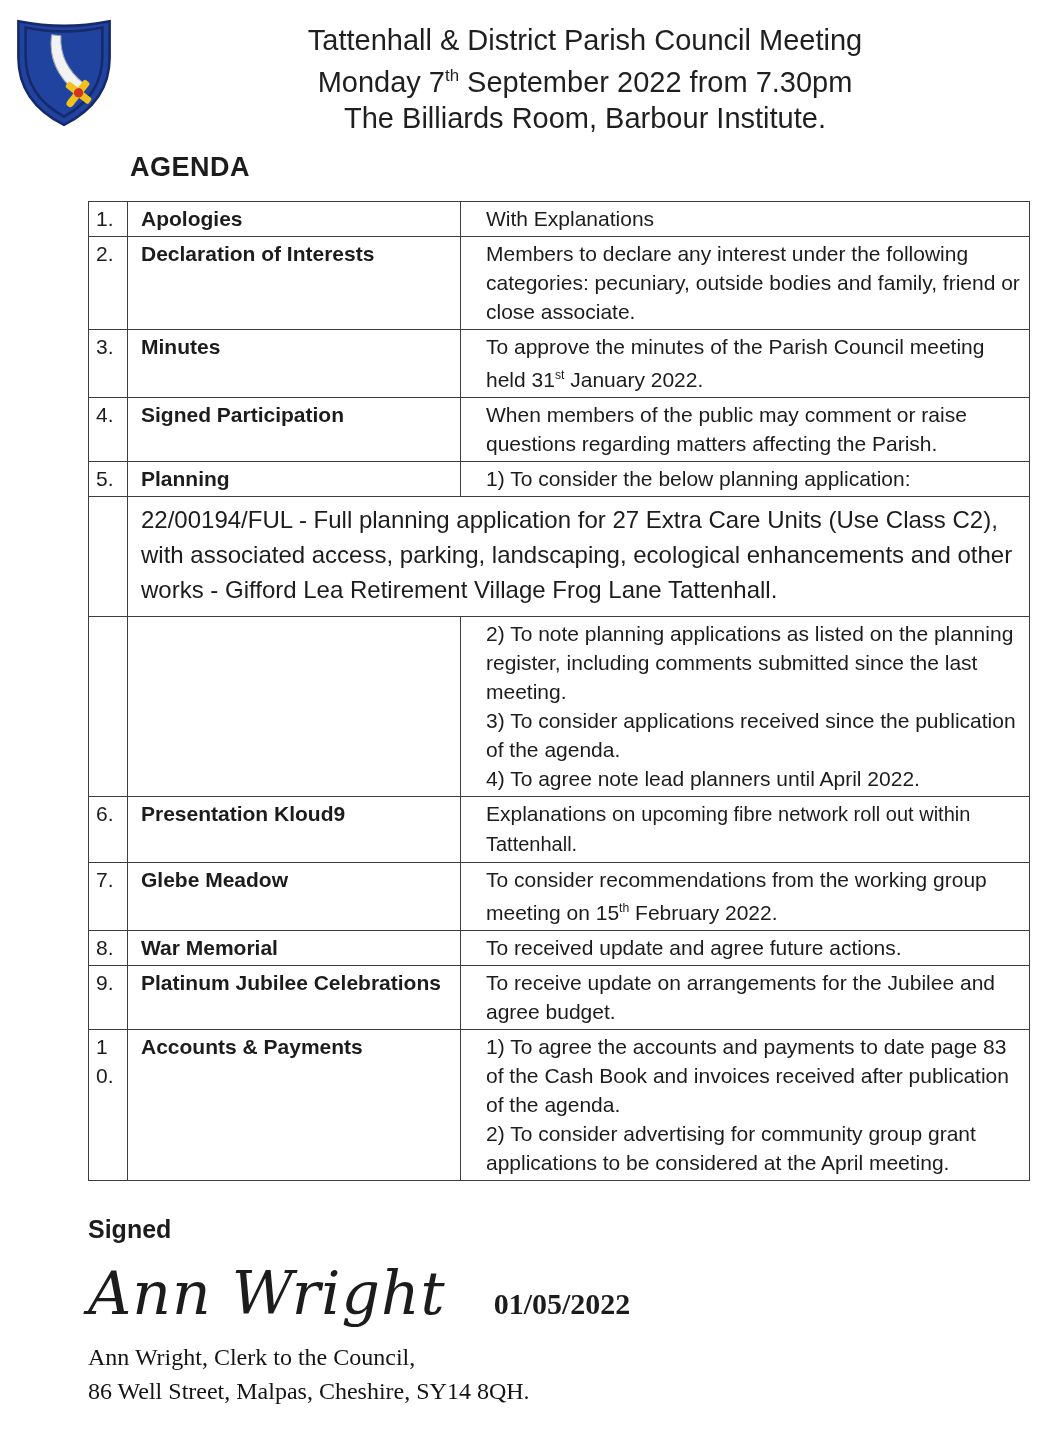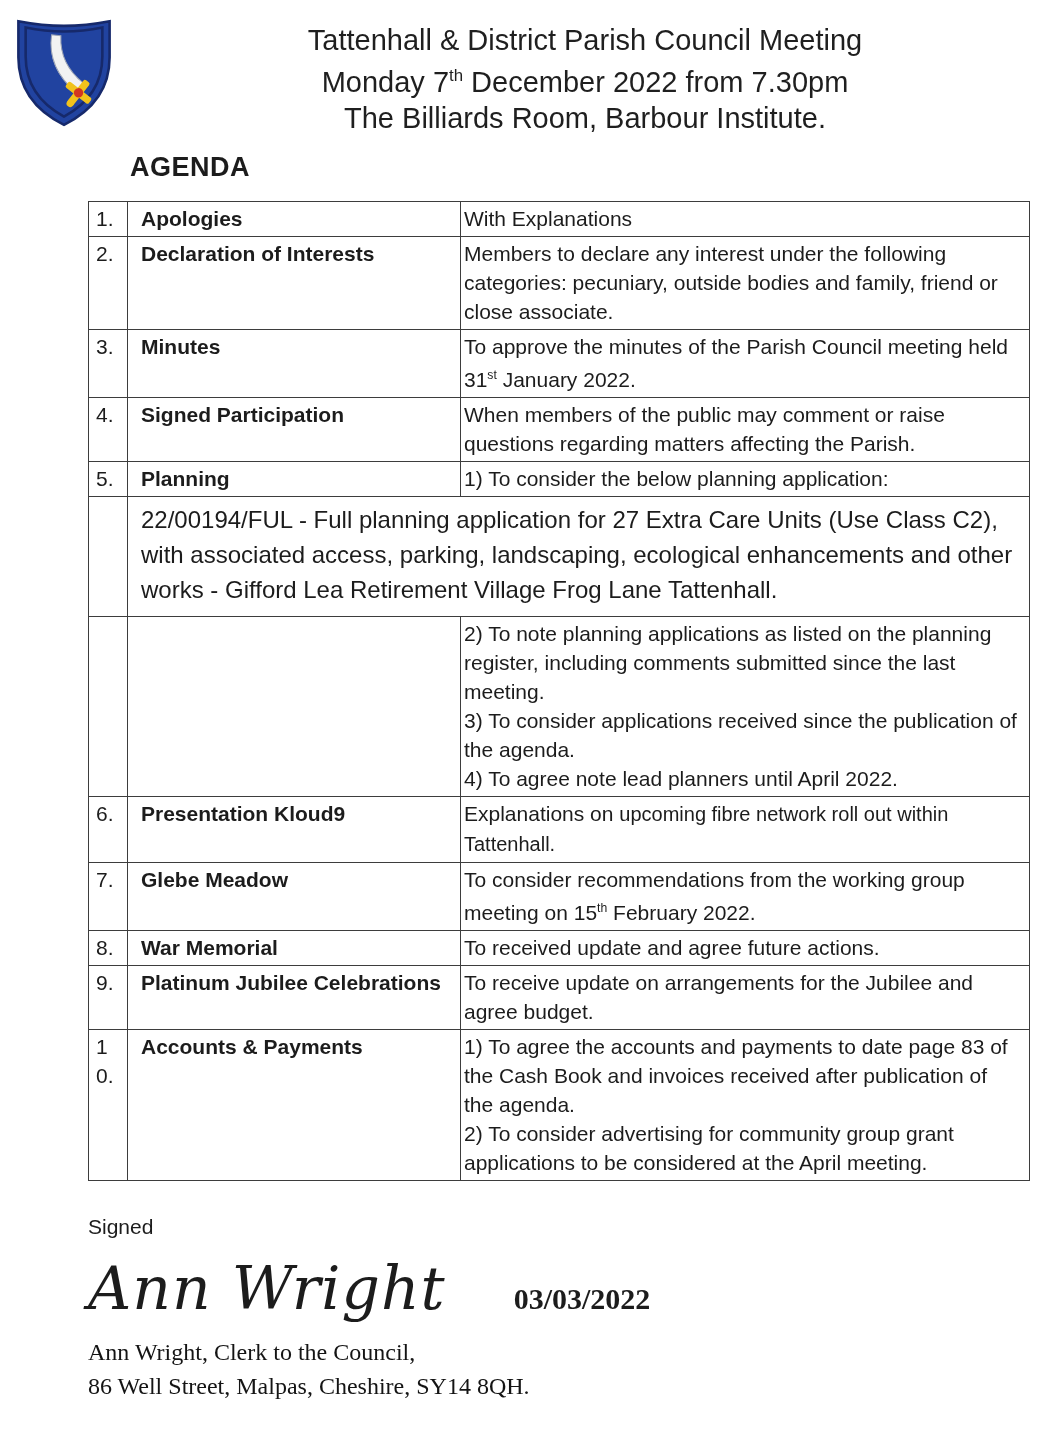--- a/index.html
+++ b/index.html
@@ -50,40 +50,41 @@
   td {
     border: 1.5px solid #3d3d3d;
     vertical-align: top;
     font-size: 21px;
     line-height: 29px;
     padding: 2px 8px 3px 8px;
     word-wrap: break-word;
   }
   td.num   { padding-left: 7px; }
   td.topic { font-weight: bold; padding-left: 13px; }
-  td.desc  { padding-left: 3px; }
+  td.desc  { padding-left: 25px; }
   td.desc sup { font-size: 58%; }
   td.merged {
     font-weight: normal;
     font-size: 24px;
     line-height: 35px;
     padding: 5px 14px 9px 13px;
   }
   .alt-font { font-size: 20px; }
 
   
   .signed-label {
     margin: 34px 12px 0 88px;
-    font-size: 21px;
+    font-size: 25px;
+    font-weight: bold;
   }
   .sig-row {
     margin: 6px 0 0 88px;
     display: flex;
     align-items: baseline;
-    gap: 68px;
+    gap: 48px;
   }
   .signature {
     font-family: "DejaVu Serif", serif;
     font-style: italic;
     font-size: 60px;
     line-height: 86px;
     letter-spacing: 1px;
     white-space: nowrap;
   }
   .sig-date {
@@ -109,21 +110,21 @@
   <g transform="translate(64,76) rotate(38)">
     <rect x="-3.5" y="-14" width="7" height="28" rx="2" fill="#f1c21b"></rect>
     <rect x="-14" y="-3.5" width="28" height="7" rx="2" fill="#f1c21b"></rect>
     <circle r="4.5" fill="#d33520"></circle>
     <circle cy="13" r="3.5" fill="#f1c21b"></circle>
   </g>
 </svg>
 
 <div class="header-text">
   <div>Tattenhall &amp; District Parish Council Meeting</div>
-  <div><span>Monday 7</span><sup>th</sup><span> December 2022 from 7.30pm</span></div>
+  <div><span>Monday 7</span><sup>th</sup><span> September 2022 from 7.30pm</span></div>
   <div>The Billiards Room, Barbour Institute.</div>
 </div>
 
 <div class="agenda-title">AGENDA</div>
 
 <table class="agenda">
   <colgroup>
     <col style="width:39px">
     <col style="width:333px">
     <col style="width:569px">
@@ -195,20 +196,20 @@
         <div>2) To consider advertising for community group grant applications to be considered at the April meeting.</div>
       </td>
     </tr>
   </tbody>
 </table>
 
 <div class="signed-label">Signed</div>
 
 <div class="sig-row">
   <span class="signature">Ann Wright</span>
-  <span class="sig-date">03/03/2022</span>
+  <span class="sig-date">01/05/2022</span>
 </div>
 
 <div class="addr-block">
   <div>Ann Wright, Clerk to the Council,</div>
   <div>86 Well Street, Malpas, Cheshire, SY14 8QH.</div>
   <div></div>
 </div>
 
 </body></html>

